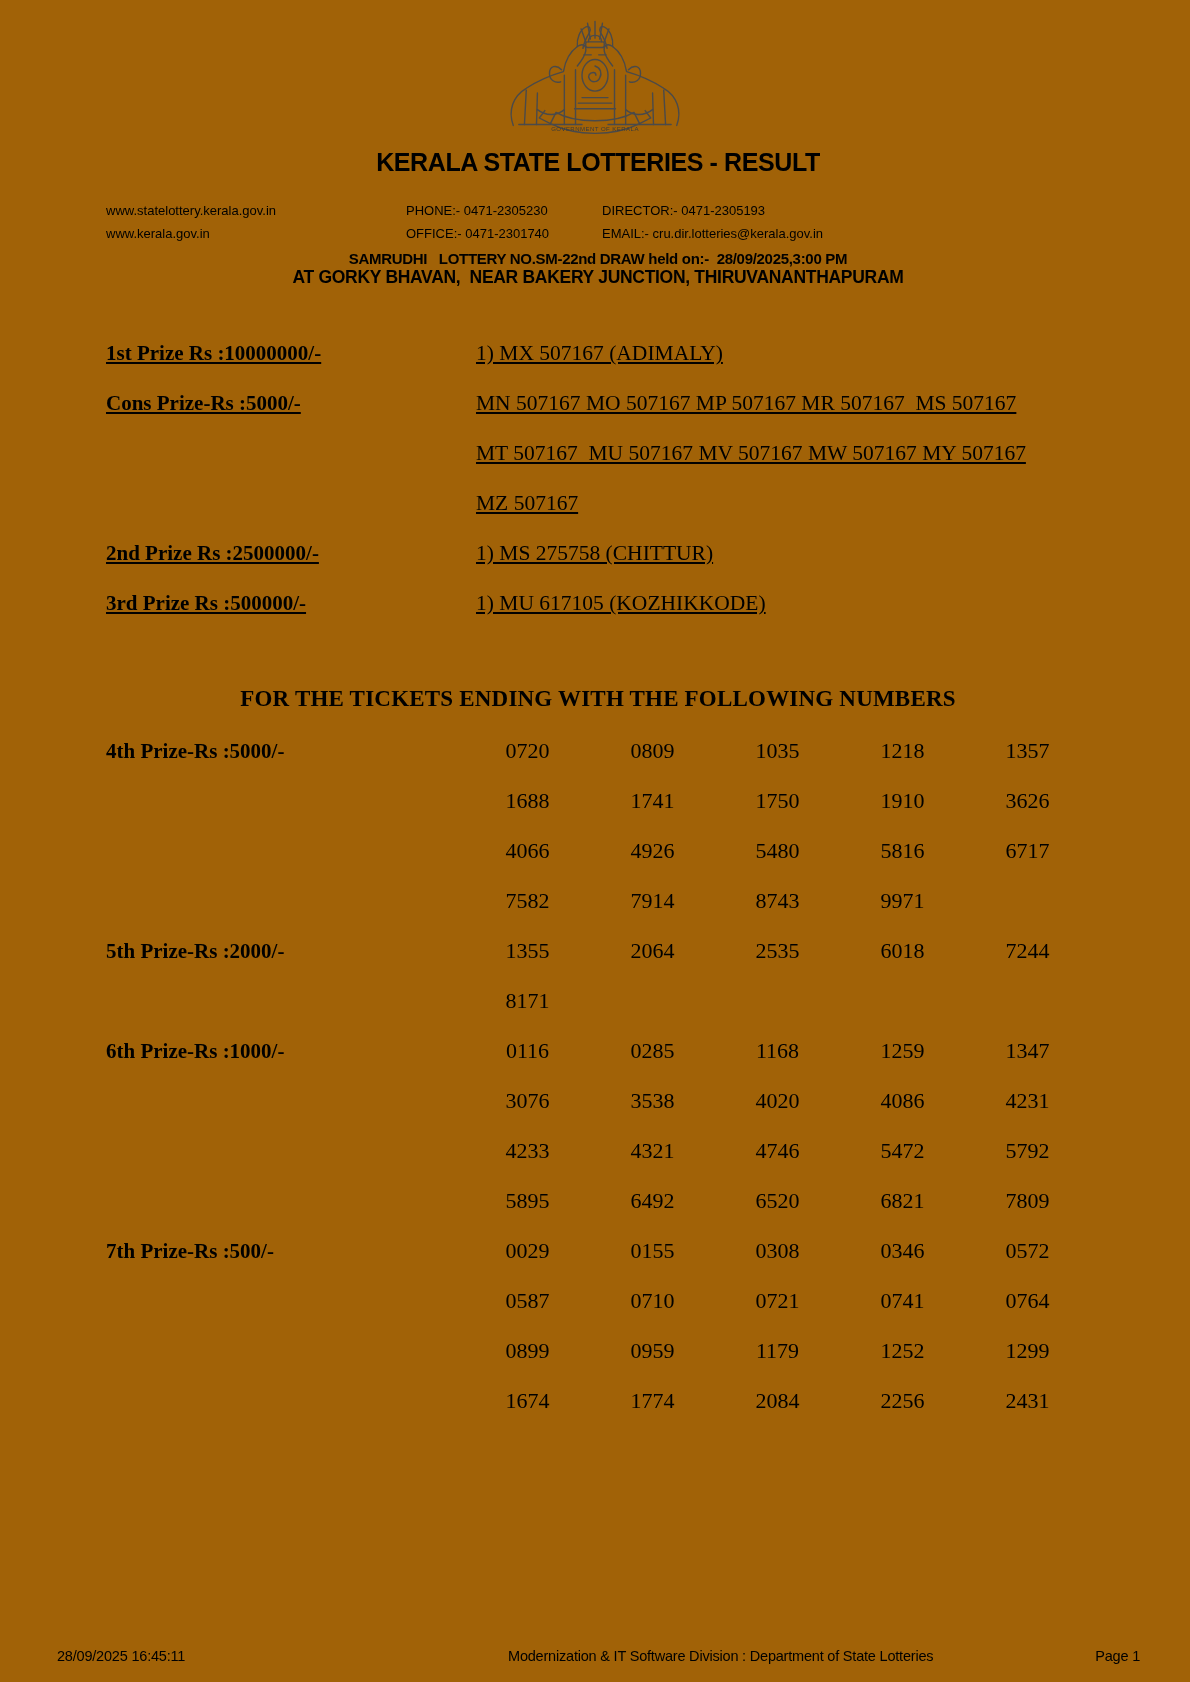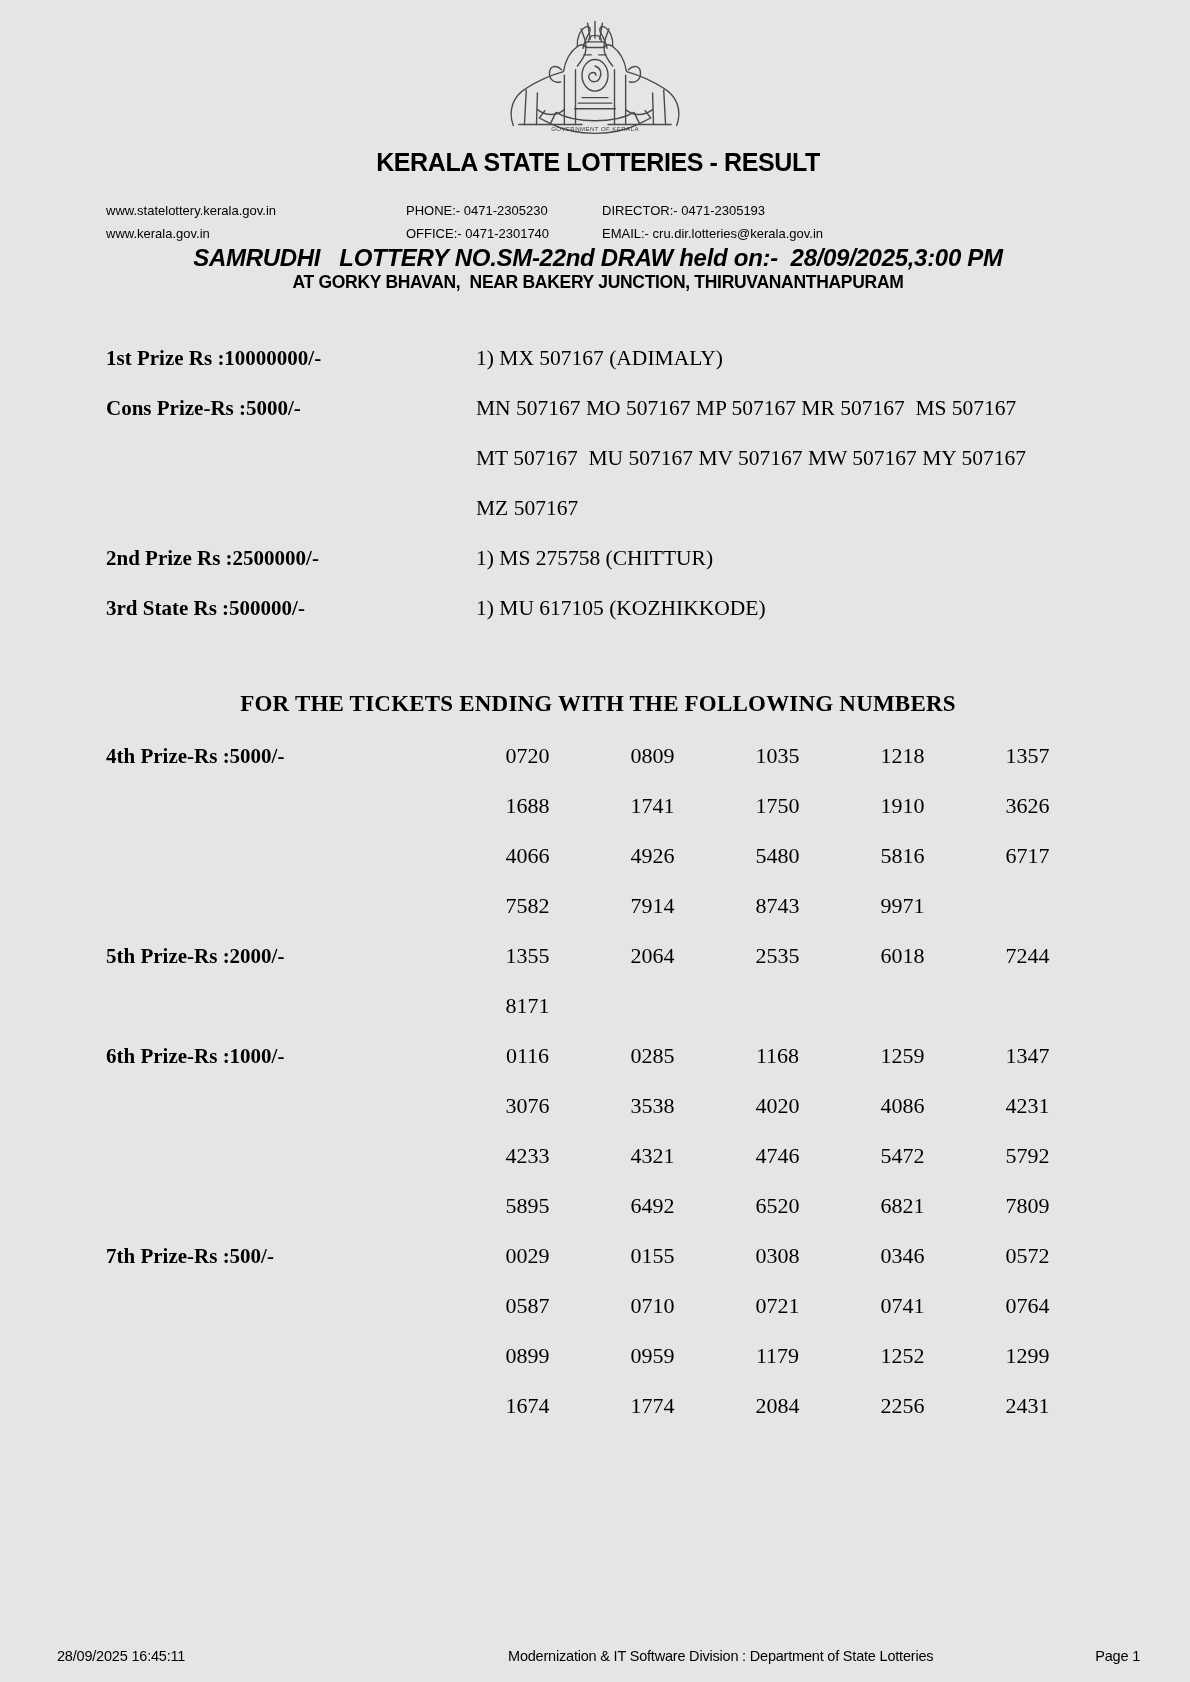--- a/index.html
+++ b/index.html
@@ -1,48 +1,48 @@
 <!DOCTYPE html>
 <html><head>
 <meta charset="utf-8">
 <style>
   * { margin:0; padding:0; box-sizing:border-box; }
   html,body { background:#ffffff; }
   .page {
     position:relative; width:1190px; height:1682px; margin:0 auto;
-    background:#e5e5e5; color:#000; overflow:hidden;
+    background:#a16207; color:#000; overflow:hidden;
     font-family:"Liberation Serif", serif;
   }
   .content { padding:0 100px 0 106px; }
 
   
   .emblem-wrap { text-align:center; padding-top:14px; height:138px; }
   .doc-title {
     margin-top:10px; text-align:center;
     font-family:"Liberation Sans", sans-serif; font-weight:bold;
     font-size:25px; letter-spacing:-0.4px;
   }
   .contact-grid {
     margin-top:26px; display:grid; grid-template-columns:300px 196px auto;
     row-gap:8px; font-family:"Liberation Sans", sans-serif; font-size:13px;
   }
   .draw-line {
-    margin-top:3px; text-align:center; white-space:pre;
+    margin-top:9px; text-align:center; white-space:pre;
     font-family:"Liberation Sans", sans-serif; font-weight:bold;
-    font-size:24px; letter-spacing:-0.3px;font-style:italic;
+    font-size:15px; letter-spacing:-0.3px;
   }
   .venue-line {
     text-align:center; white-space:pre;
     font-family:"Liberation Sans", sans-serif; font-weight:bold;
     font-size:17.5px; letter-spacing:-0.3px;
   }
 
   
   .prizes-top { margin-top:40px; }
-  .prize { display:flex; }
+  .prize { display:flex;text-decoration:underline; }
   .p-label { width:370px; font-weight:bold; font-size:21px; line-height:50px; white-space:pre; }
   .p-lines { flex:1; }
   .p-line { font-size:21.5px; line-height:50px; white-space:pre; }
 
   
   .section-header {
     margin-top:44px; height:54px; line-height:54px; text-align:center;
     font-weight:bold; font-size:23px; letter-spacing:0.2px;
   }
   .esec { display:flex;gap:24px; }
@@ -131,21 +131,21 @@
             <div class="p-line">MZ 507167</div>
           </div>
         </div>
         <div class="prize">
           <div class="p-label">2nd Prize Rs :2500000/-</div>
           <div class="p-lines">
             <div class="p-line">1) MS 275758 (CHITTUR)</div>
           </div>
         </div>
         <div class="prize">
-          <div class="p-label">3rd State Rs :500000/-</div>
+          <div class="p-label">3rd Prize Rs :500000/-</div>
           <div class="p-lines">
             <div class="p-line">1) MU 617105 (KOZHIKKODE)</div>
           </div>
         </div>
       </div>
 
     <div class="section-header">FOR THE TICKETS ENDING WITH THE FOLLOWING NUMBERS</div>
 
     <div id="ending-prizes">
         <div class="esec">

